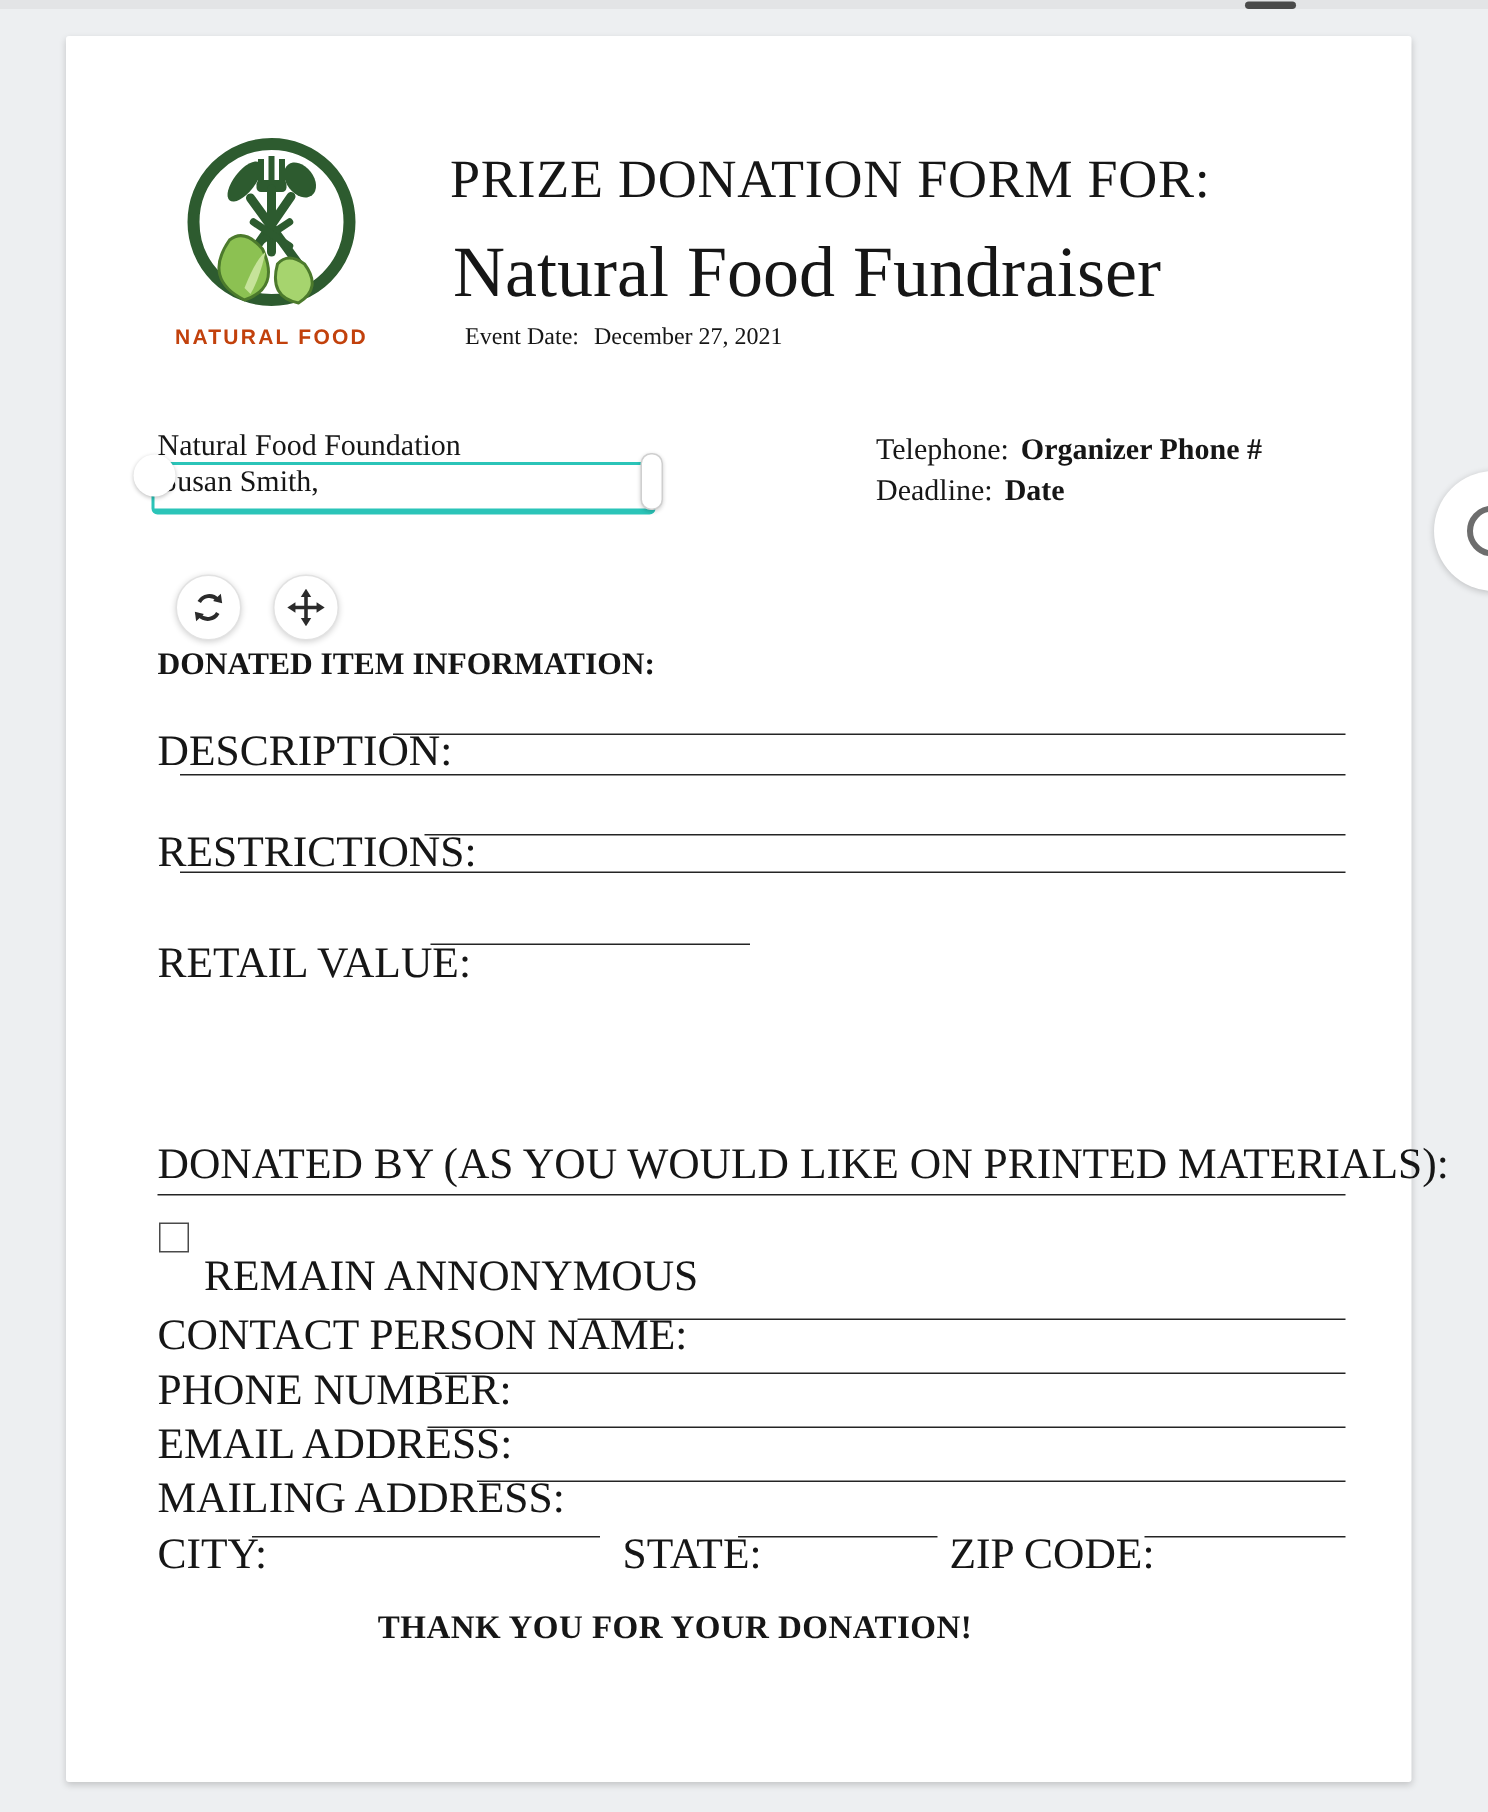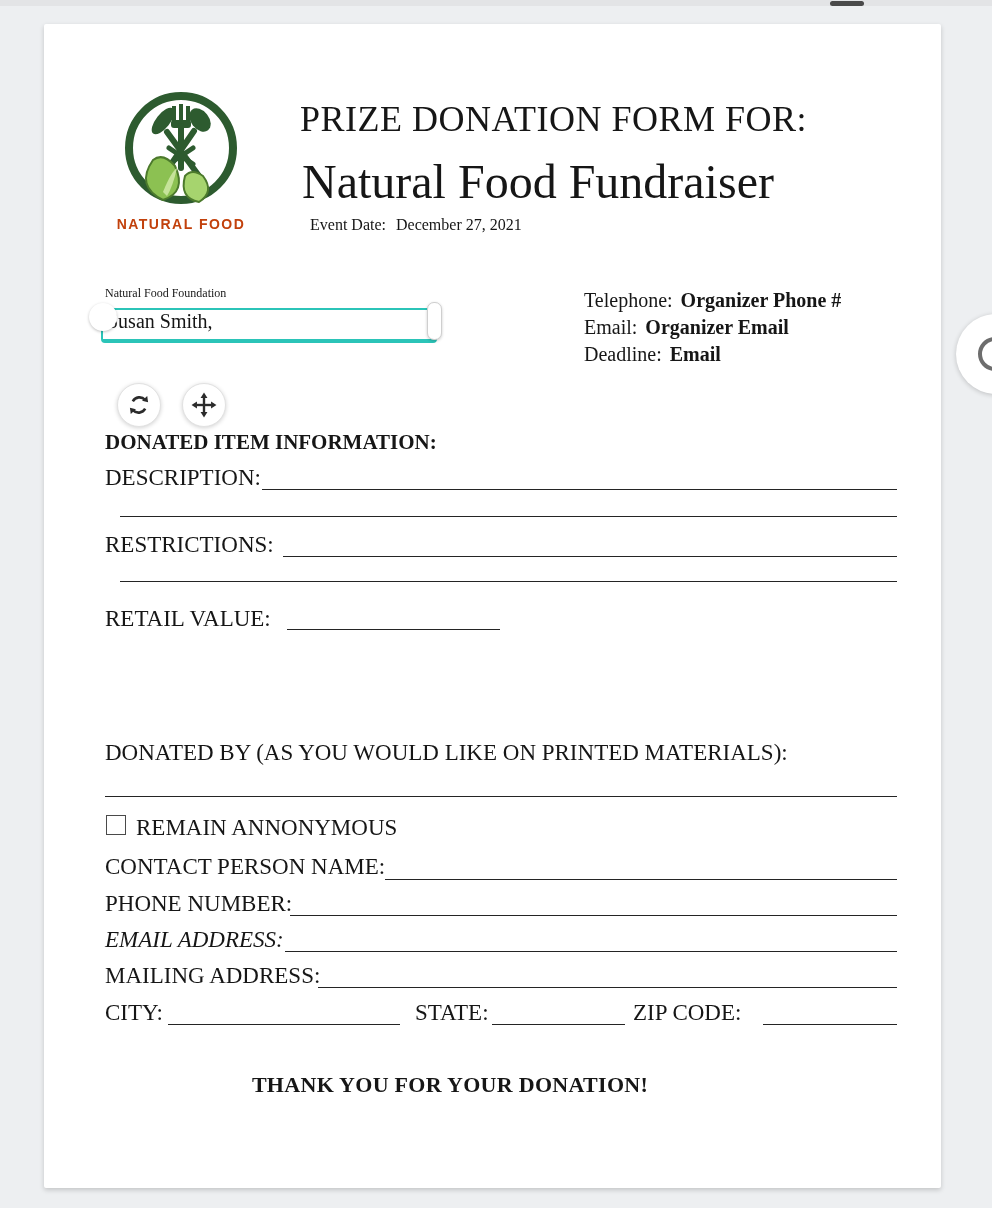--- a/index.html
+++ b/index.html
@@ -19,21 +19,21 @@
   .abs{position:absolute;}
   
   .logo-wrap{left:70px;top:64px;width:134px;text-align:center;}
   .logo-wrap svg{display:block;margin:0 auto;}
   .brand{font-family:"Liberation Sans",sans-serif;font-weight:bold;font-size:14px;letter-spacing:1.5px;color:#c2410c;margin-top:2px;}
   .title{left:256px;top:74px;font-size:36px;letter-spacing:.5px;white-space:nowrap;}
   .event-name{left:258px;top:130px;font-size:48px;white-space:nowrap;}
   .event-date{left:266px;top:192px;font-size:16px;white-space:nowrap;}
   .event-date .val{margin-left:10px;}
   
-  .org-name{left:61px;top:262px;font-size:12px;white-space:nowrap;}
+  .org-name{left:61px;top:262px;font-size:20px;white-space:nowrap;}
   .sel-box{
     left:57px;top:284px;width:332px;height:29px;
     border:2px solid #2bc4b8;border-bottom-width:4px;border-radius:4px;
     background:#fff;
   }
   .sel-text{position:absolute;left:4px;top:0px;font-size:20px;white-space:nowrap;}
   .sel-circle{
     left:45px;top:279px;width:28px;height:28px;border-radius:50%;
     background:#fff;box-shadow:0 1px 3px rgba(0,0,0,.25);z-index:6;
   }
@@ -45,21 +45,21 @@
   .right-block .val{margin-left:8px;font-weight:bold;}
   
   .round-btn{
     width:44px;height:44px;border-radius:50%;background:#fff;
     border:1px solid #e2e2e2;box-shadow:0 1px 4px rgba(0,0,0,.18);
     display:flex;align-items:center;justify-content:center;z-index:7;box-sizing:border-box;
   }
   .rotate-btn{left:73px;top:359px;}
   .move-btn{left:138px;top:359px;}
   
-  .lbl{font-size:23px;white-space:nowrap;}
+  .lbl{font-size:29px;white-space:nowrap;margin-top:20px;}
   .lbl-b{font-size:21px;font-weight:bold;white-space:nowrap;}
   .line{border-top:1.6px solid #242424;height:0;}
   .checkbox{
     left:62px;top:791px;width:20px;height:20px;background:#fff;
     border:1.6px solid #4a4a4a;box-sizing:border-box;
   }
   .thanks{left:0;top:1048px;width:812px;text-align:center;font-size:22px;font-weight:bold;letter-spacing:.3px;}
   
   .page-nav{
     position:absolute;left:956px;top:314px;width:80px;height:80px;border-radius:50%;
@@ -109,22 +109,21 @@
   <div class="abs org-name">Natural Food Foundation</div>
 
   <div class="abs sel-box">
     <span class="sel-text">Susan Smith,</span>
   </div>
   <div class="abs sel-circle"></div>
   <div class="abs cursor-pill"></div>
 
   <div class="abs right-block">
     <div><span>Telephone:</span><span class="val">Organizer Phone #</span></div>
-    <div><span>Email:</span><span class="val">Organizer Email</span></div>
-    <div><span>Deadline:</span><span class="val">Email</span></div>
+    <div><span>Deadline:</span><span class="val">Date</span></div>
   </div>
 
   <div class="abs round-btn rotate-btn">
     <svg width="26" height="26" viewBox="0 0 24 24">
       <path d="M6.3 8.6 A7 7 0 0 1 17.6 7.2" fill="none" stroke="#2b2b2b" stroke-width="2.4"></path>
       <polygon points="19.6,3.6 20.4,9.4 14.8,8.0" fill="#2b2b2b"></polygon>
       <path d="M17.7 15.4 A7 7 0 0 1 6.4 16.8" fill="none" stroke="#2b2b2b" stroke-width="2.4"></path>
       <polygon points="4.4,20.4 3.6,14.6 9.2,16.0" fill="#2b2b2b"></polygon>
     </svg>
   </div>
@@ -157,21 +156,21 @@
 
   <div class="abs checkbox"></div>
   <div class="abs lbl" style="left:92px;top:791px;">REMAIN ANNONYMOUS</div>
 
   <div class="abs lbl" style="left:61px;top:830px;">CONTACT PERSON NAME:</div>
   <div class="abs line" style="left:341px;top:855px;width:512px;"></div>
 
   <div class="abs lbl" style="left:61px;top:867px;">PHONE NUMBER:</div>
   <div class="abs line" style="left:246px;top:891px;width:607px;"></div>
 
-  <div class="abs lbl" style="left:61px;top:903px;font-style:italic;">EMAIL ADDRESS:</div>
+  <div class="abs lbl" style="left:61px;top:903px;">EMAIL ADDRESS:</div>
   <div class="abs line" style="left:241px;top:927px;width:612px;"></div>
 
   <div class="abs lbl" style="left:61px;top:939px;">MAILING ADDRESS:</div>
   <div class="abs line" style="left:274px;top:963px;width:579px;"></div>
 
   <div class="abs lbl" style="left:61px;top:976px;">CITY:</div>
   <div class="abs line" style="left:124px;top:1000px;width:232px;"></div>
   <div class="abs lbl" style="left:371px;top:976px;">STATE:</div>
   <div class="abs line" style="left:448px;top:1000px;width:133px;"></div>
   <div class="abs lbl" style="left:589px;top:976px;">ZIP CODE:</div>

